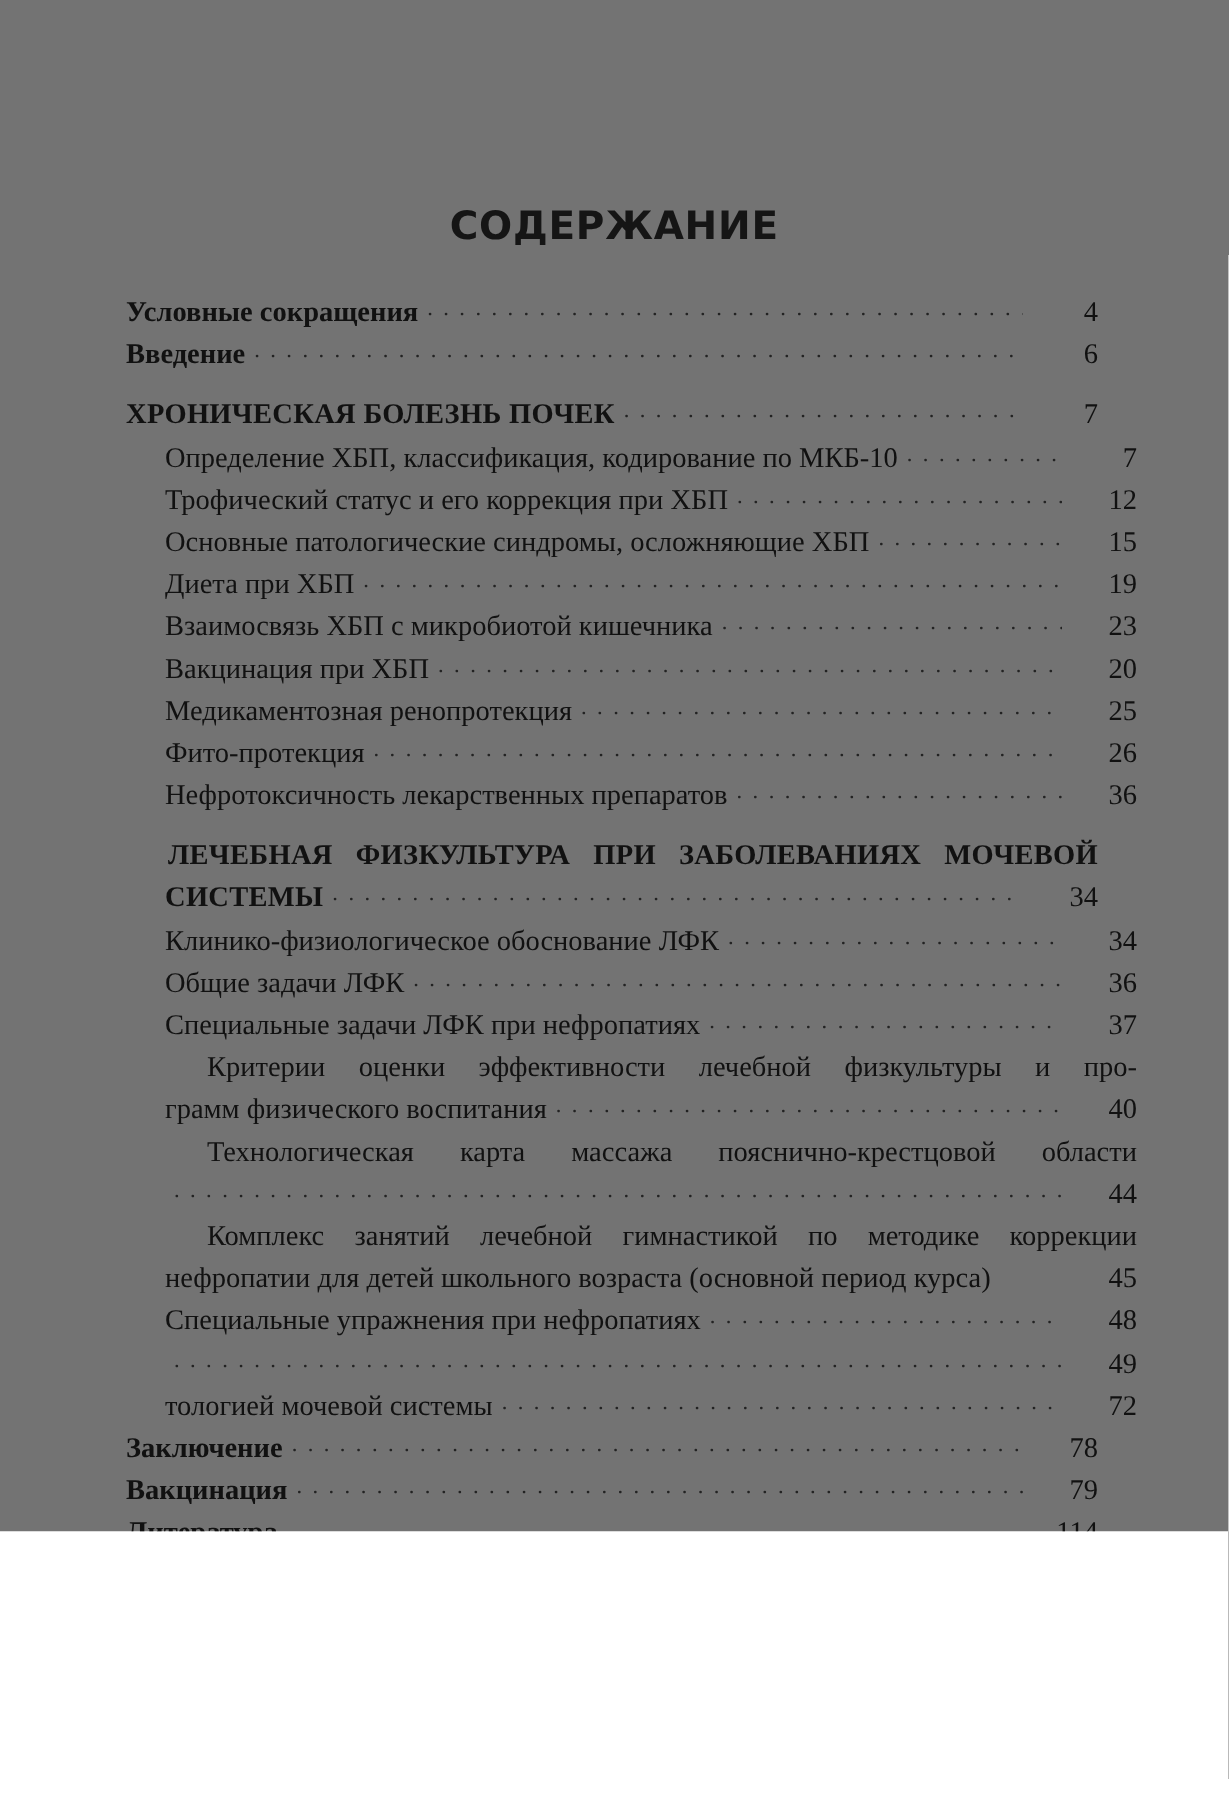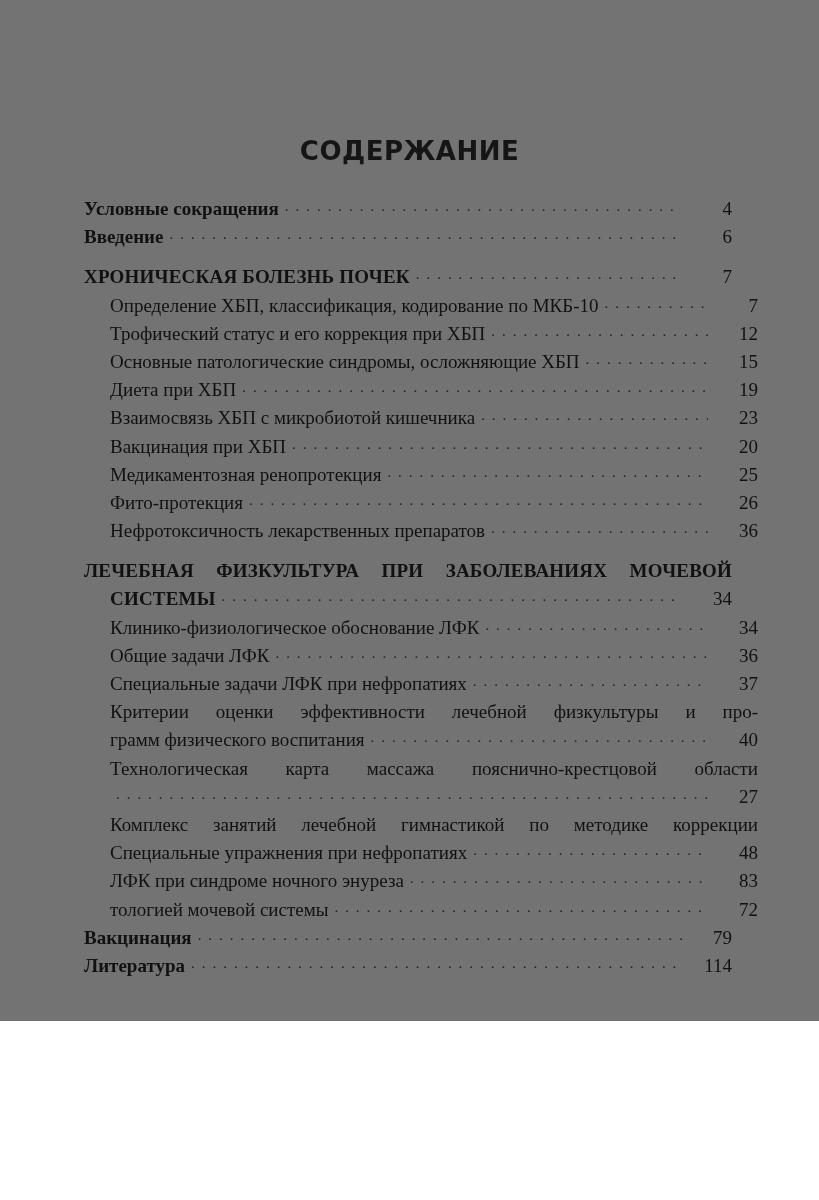--- a/index.html
+++ b/index.html
@@ -50,20 +50,21 @@
   .label {
     white-space: nowrap;
     flex: 0 0 auto;
   }
   
   .row.justify .label {
     flex: 1 1 auto;
     white-space: normal;
     text-align: justify;
     text-align-last: justify;
+    margin-left: 28px;
   }
   .leader {
     flex: 1 1 auto;
     overflow: hidden;
     white-space: nowrap;
     margin: 0 4px 0 6px;
     color: #222;
     letter-spacing: 1.6px;
     font-size: 15px;
   }
@@ -241,51 +242,62 @@
           <span class="leader"></span>
           <span class="pagenum">40</span>
         </div>
       </div>
       <div class="entry lvl-sub">
         <div class="row justify">
           <span class="label">Технологическая карта массажа пояснично-крестцовой области</span>
         </div>
         <div class="row">
           <span class="leader"></span>
-          <span class="pagenum">27</span>
+          <span class="pagenum">44</span>
         </div>
       </div>
       <div class="entry lvl-sub">
         <div class="row justify">
           <span class="label">Комплекс занятий лечебной гимнастикой по методике коррекции</span>
         </div>
+        <div class="row">
+          <span class="label">нефропатии для детей школьного возраста (основной период курса)</span>
+          <span class="leader none"></span>
+          <span class="pagenum">45</span>
+        </div>
       </div>
       <div class="entry lvl-sub">
         <div class="row">
           <span class="label">Специальные упражнения при нефропатиях</span>
           <span class="leader"></span>
           <span class="pagenum">48</span>
         </div>
       </div>
       <div class="entry lvl-sub">
         <div class="row">
-          <span class="label">ЛФК при синдроме ночного энуреза</span>
-          <span class="leader"></span>
-          <span class="pagenum">83</span>
+          <span class="leader"></span>
+          <span class="pagenum">49</span>
         </div>
       </div>
       <div class="entry lvl-sub">
         <div class="row">
           <span class="label">тологией мочевой системы</span>
           <span class="leader"></span>
           <span class="pagenum">72</span>
         </div>
       </div>
       <div class="entry lvl-part">
         <div class="row">
+          <span class="label">Заключение</span>
+          <span class="leader"></span>
+          <span class="pagenum">78</span>
+        </div>
+      </div>
+      <div class="entry lvl-part">
+        <div class="row">
           <span class="label">Вакцинация</span>
           <span class="leader"></span>
           <span class="pagenum">79</span>
         </div>
       </div>
       <div class="entry lvl-part">
         <div class="row">
           <span class="label">Литература</span>
           <span class="leader"></span>
           <span class="pagenum">114</span>

